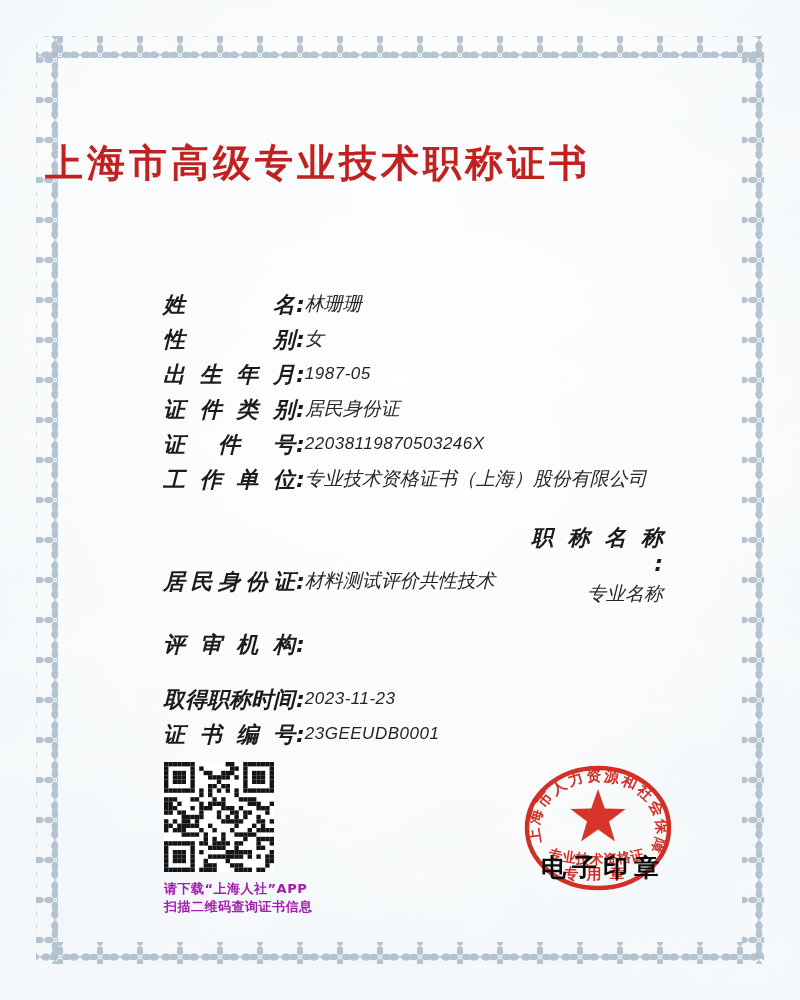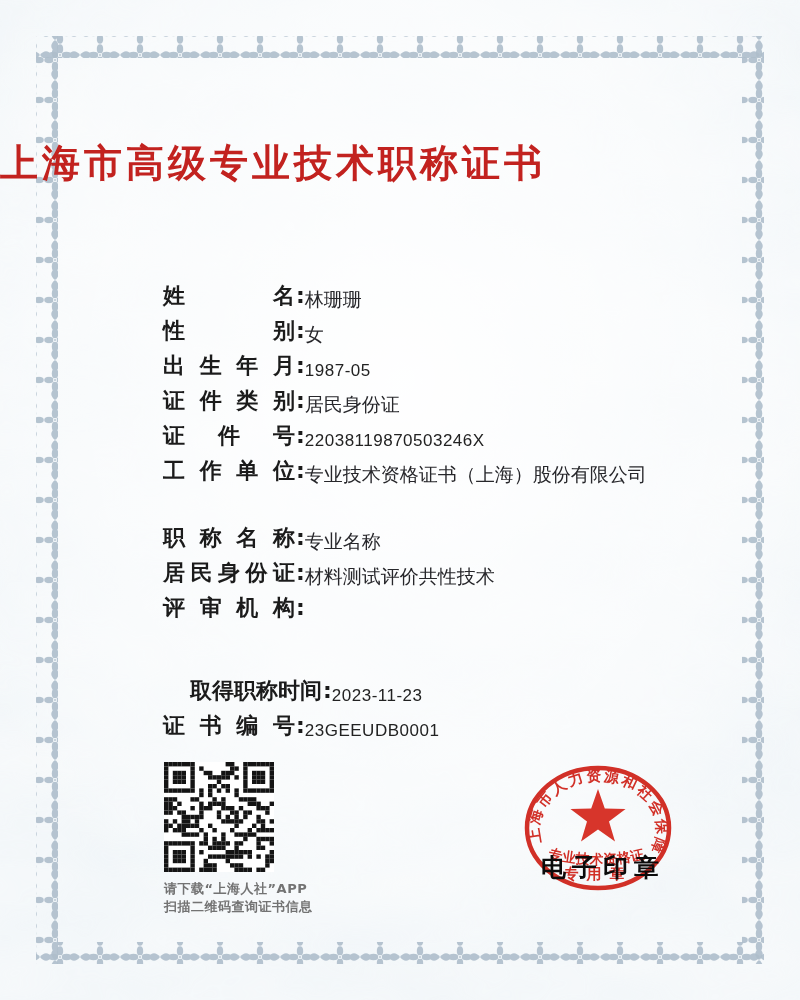--- a/index.html
+++ b/index.html
@@ -7,53 +7,53 @@
     width:800px;height:1000px;
     background:#f6f9fa;
     font-family:"DejaVu Sans","Liberation Sans",sans-serif;
     position:relative;overflow:hidden;
   }
   .certificate{position:absolute;inset:0;}
   .bg-svg{position:absolute;left:0;top:0;width:800px;height:1000px;}
 
   .title{
     position:absolute;left:0;top:138px;width:636px;
-    text-align:left;
+    text-align:center;
     font-size:38px;font-weight:700;letter-spacing:4px;
     color:#c2221f;
     font-family:"DejaVu Sans","Liberation Sans",sans-serif;
   }
 
   .fields{position:absolute;left:163px;top:283px;width:500px;}
-  .field-row{display:flex;align-items:flex-start;height:35px;}
+  .field-row{display:flex;align-items:flex-end;height:35px;font-style:italic;}
   .field-row.wrap{height:auto;min-height:63px;}
-  .field-row.gap-lg{margin-top:32px;}
+  .field-row.gap-lg{margin-top:32px;flex-direction:column;}
   .field-row.gap-md{margin-top:20px;}
   .f-label{
     display:inline-block;width:132px;
     font-size:22px;font-weight:700;color:#1b1b1b;
     text-align:justify;text-align-last:justify;
     line-height:26px;
   }
-  .f-label.wide{text-align-last:auto;letter-spacing:0;margin-left:27px;}
+  .f-label.wide{text-align-last:auto;letter-spacing:0;}
   .f-colon{font-size:22px;font-weight:700;color:#1b1b1b;line-height:26px;margin-left:1px;}
   .f-value{
     padding-top:3px;
     font-size:19px;color:#27272b;line-height:28px;
     font-family:"Liberation Serif","DejaVu Serif",serif;
   }
   .f-value.num{
     font-family:"Liberation Sans","DejaVu Sans",sans-serif;
     font-size:17px;letter-spacing:0.5px;padding-top:4px;color:#222;
   }
   .f-value.wrapv{width:372px;}
 
   .qr-block{position:absolute;left:164px;top:762px;}
   .qr-svg{width:110px;height:110px;display:block;}
-  .qr-caption{margin-top:8px;font-size:13px;font-weight:700;color:#737373;line-height:18px;letter-spacing:0.5px;}
+  .qr-caption{margin-top:8px;font-size:13px;font-weight:700;color:#a21caf;line-height:18px;letter-spacing:0.5px;}
 
   .seal-svg{position:absolute;left:513px;top:758px;width:170px;height:142px;opacity:0.93;}
   .e-seal-text{
     position:absolute;left:541px;top:851px;
     font-size:25px;font-weight:700;letter-spacing:6px;color:#0b0b0b;
     font-family:"DejaVu Sans","Liberation Sans",sans-serif;
     white-space:nowrap;
   }
 </style>
 </head>

